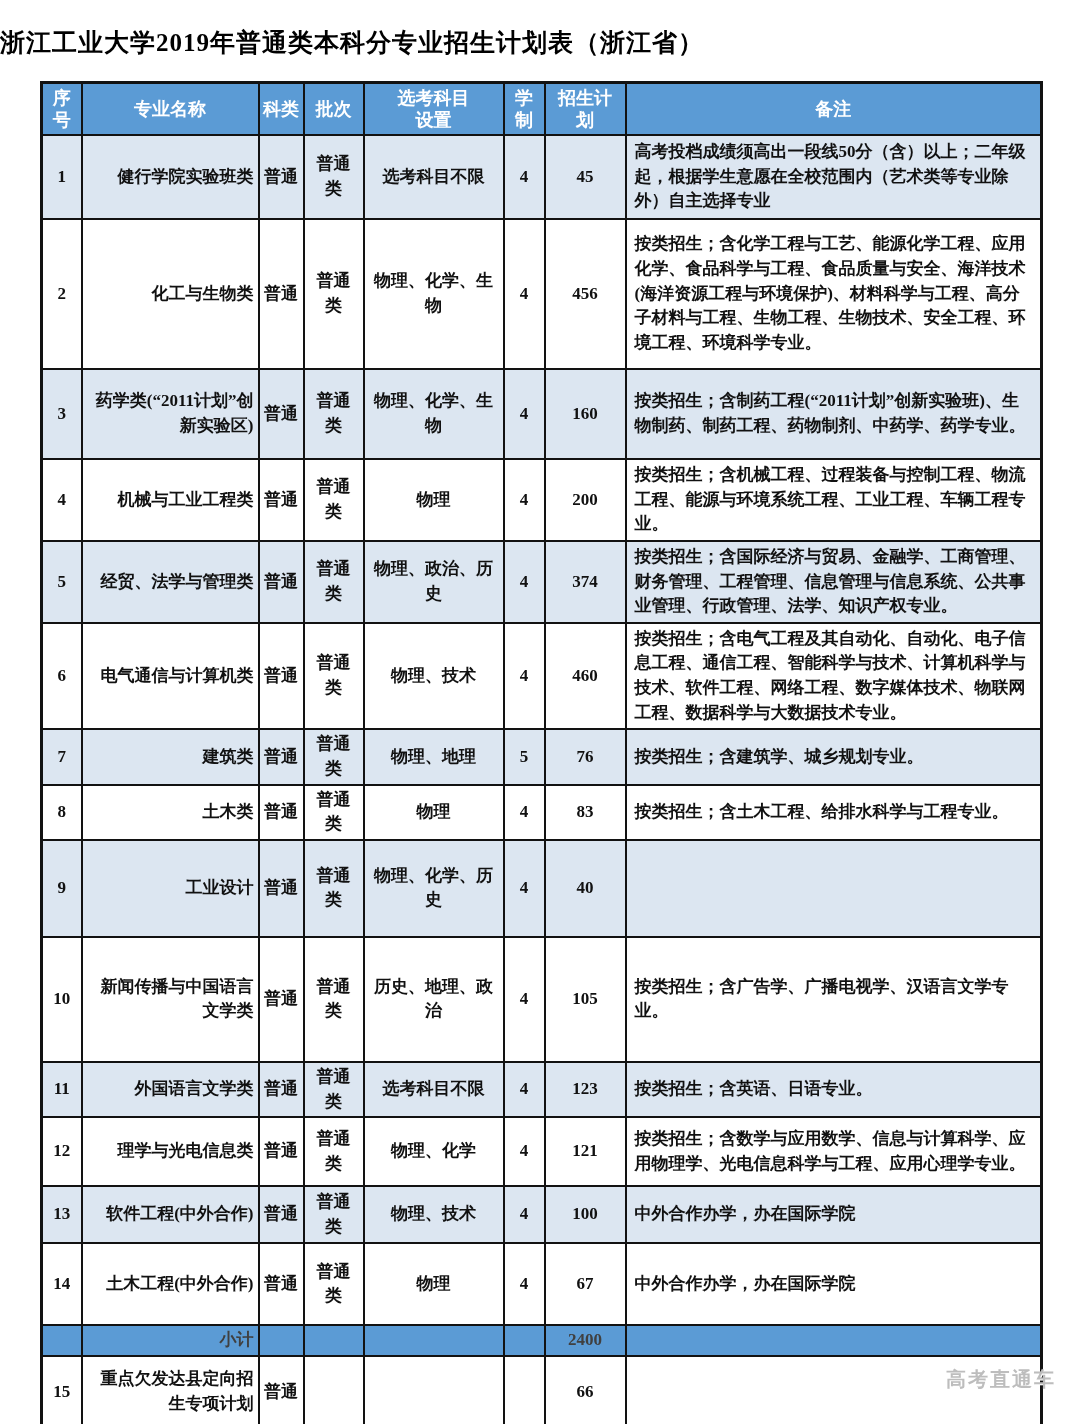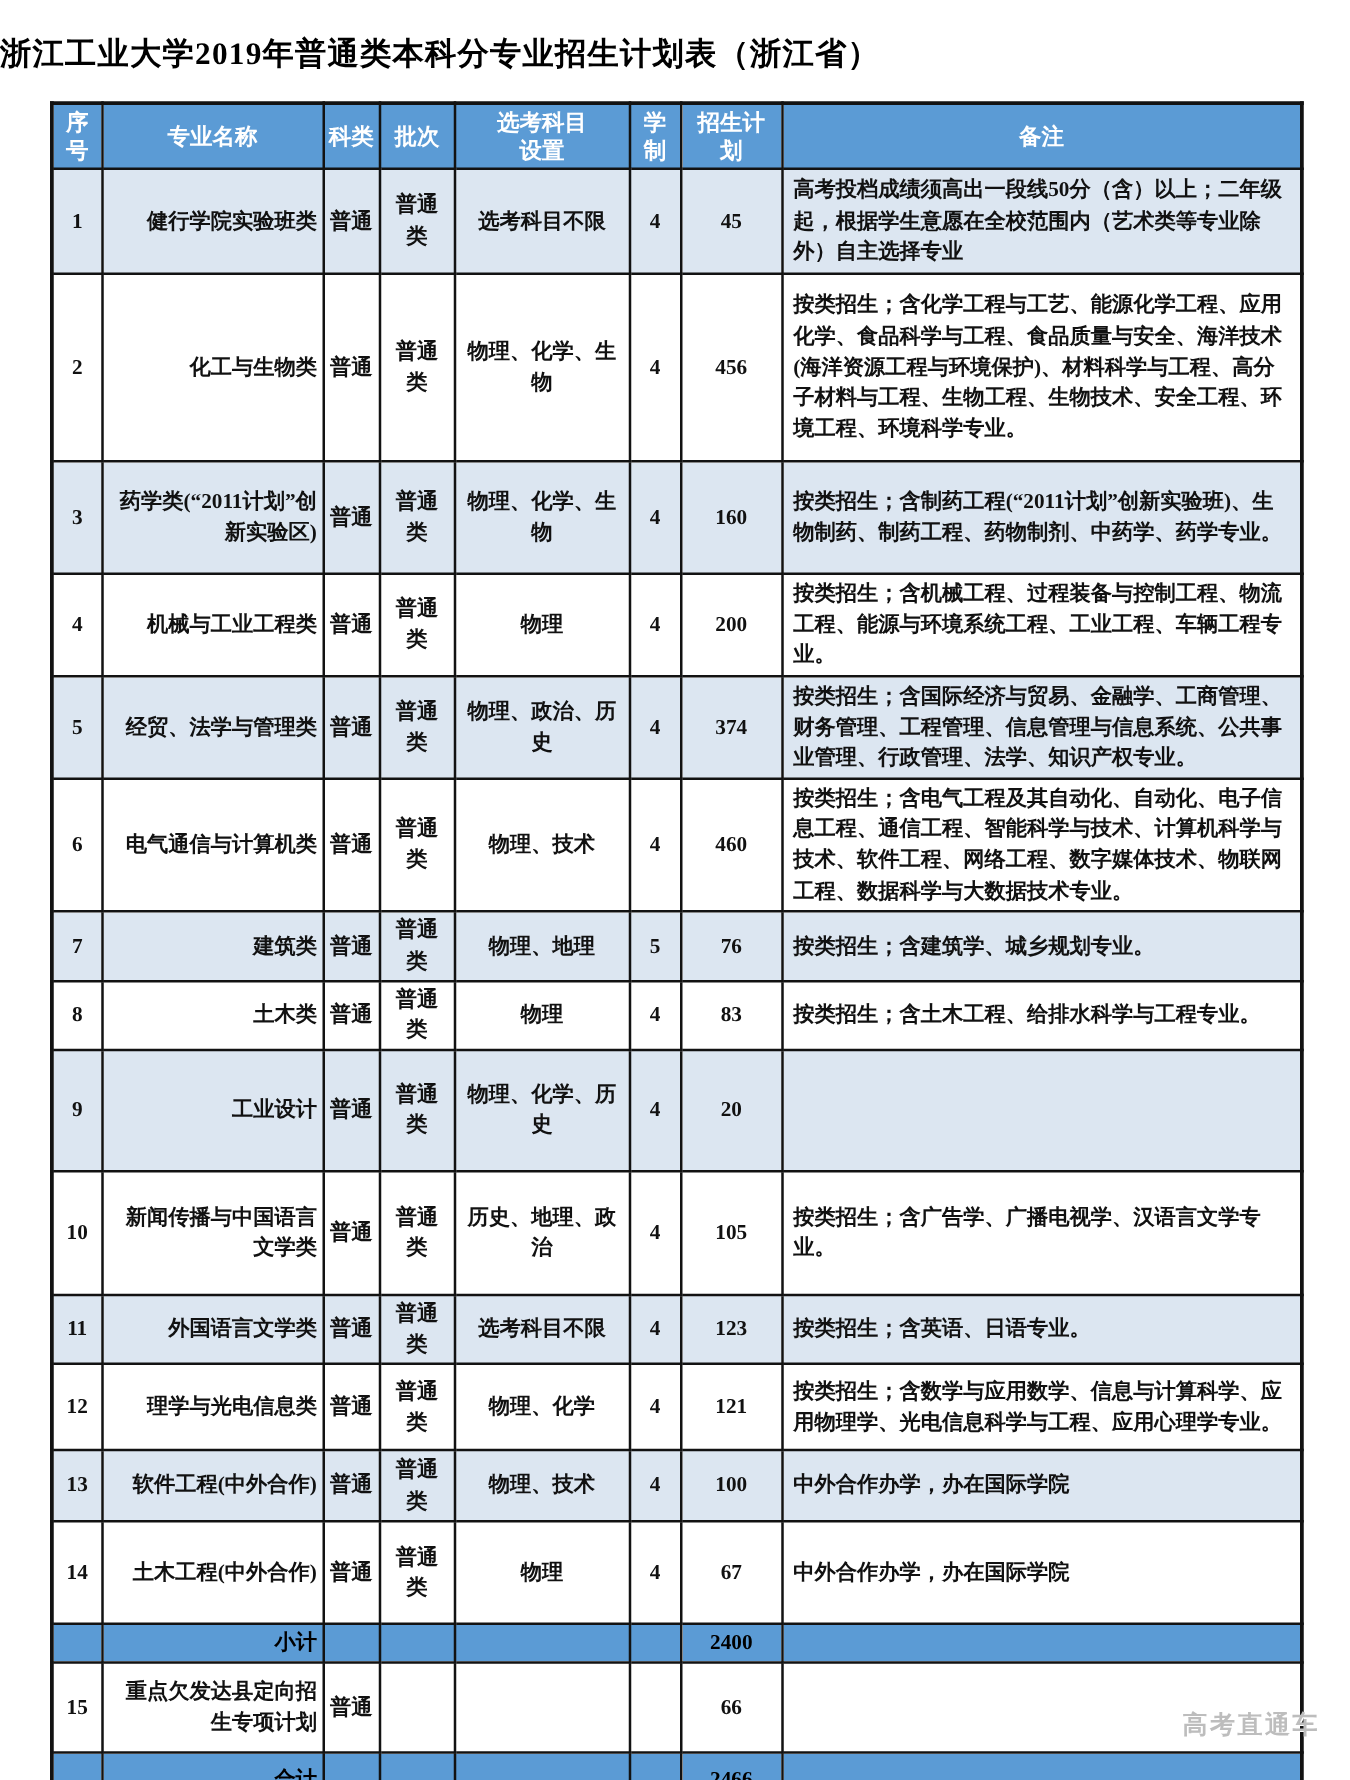--- a/index.html
+++ b/index.html
@@ -47,32 +47,32 @@
     font-weight:600;
     text-align:center;
     vertical-align:middle;
     padding:2px 4px;
     line-height:1.45;
   }
   .plan-table td.col-major{text-align:right;padding-left:5px;}
   .plan-table td.col-remark{text-align:left;padding:3px 8px;}
   tr.shaded{background:#dce6f1;}
   tr.row-summary{background:#5b9bd5;}
-  tr.row-summary td{color:#000000;text-align:center;font-weight:bold;margin-top:24px;}
+  tr.row-summary td{color:#404040;text-align:center;font-weight:bold;margin-top:24px;}
   
   tbody tr:nth-child(1){height:84px;}
   tbody tr:nth-child(2){height:150px;}
   tbody tr:nth-child(3){height:90px;}
   tbody tr:nth-child(4){height:72px;}
   tbody tr:nth-child(5){height:70px;}
   tbody tr:nth-child(6){height:102px;}
   tbody tr:nth-child(7){height:55px;}
   tbody tr:nth-child(8){height:30px;}
   tbody tr:nth-child(9){height:97px;}
-  tbody tr:nth-child(10){height:99px;}
+  tbody tr:nth-child(10){height:125px;}
   tbody tr:nth-child(11){height:44px;}
   tbody tr:nth-child(12){height:69px;}
   tbody tr:nth-child(13){height:57px;}
   tbody tr:nth-child(14){height:82px;}
   tbody tr:nth-child(15){height:30px;}
   tbody tr:nth-child(16){height:72px;}
   tbody tr:nth-child(17){height:45px;}
   .watermark{
     position:absolute;
     right:24px;
@@ -196,21 +196,21 @@
         <td class="col-plan">83</td>
         <td class="col-remark">按类招生；含土木工程、给排水科学与工程专业。</td>
       </tr>
       <tr class="row-data shaded">
         <td class="col-no">9</td>
         <td class="col-major">工业设计</td>
         <td class="col-category">普通</td>
         <td class="col-batch">普通类</td>
         <td class="col-subjects">物理、化学、历史</td>
         <td class="col-years">4</td>
-        <td class="col-plan">20</td>
+        <td class="col-plan">40</td>
         <td class="col-remark"></td>
       </tr>
       <tr class="row-data">
         <td class="col-no">10</td>
         <td class="col-major">新闻传播与中国语言文学类</td>
         <td class="col-category">普通</td>
         <td class="col-batch">普通类</td>
         <td class="col-subjects">历史、地理、政治</td>
         <td class="col-years">4</td>
         <td class="col-plan">105</td>

